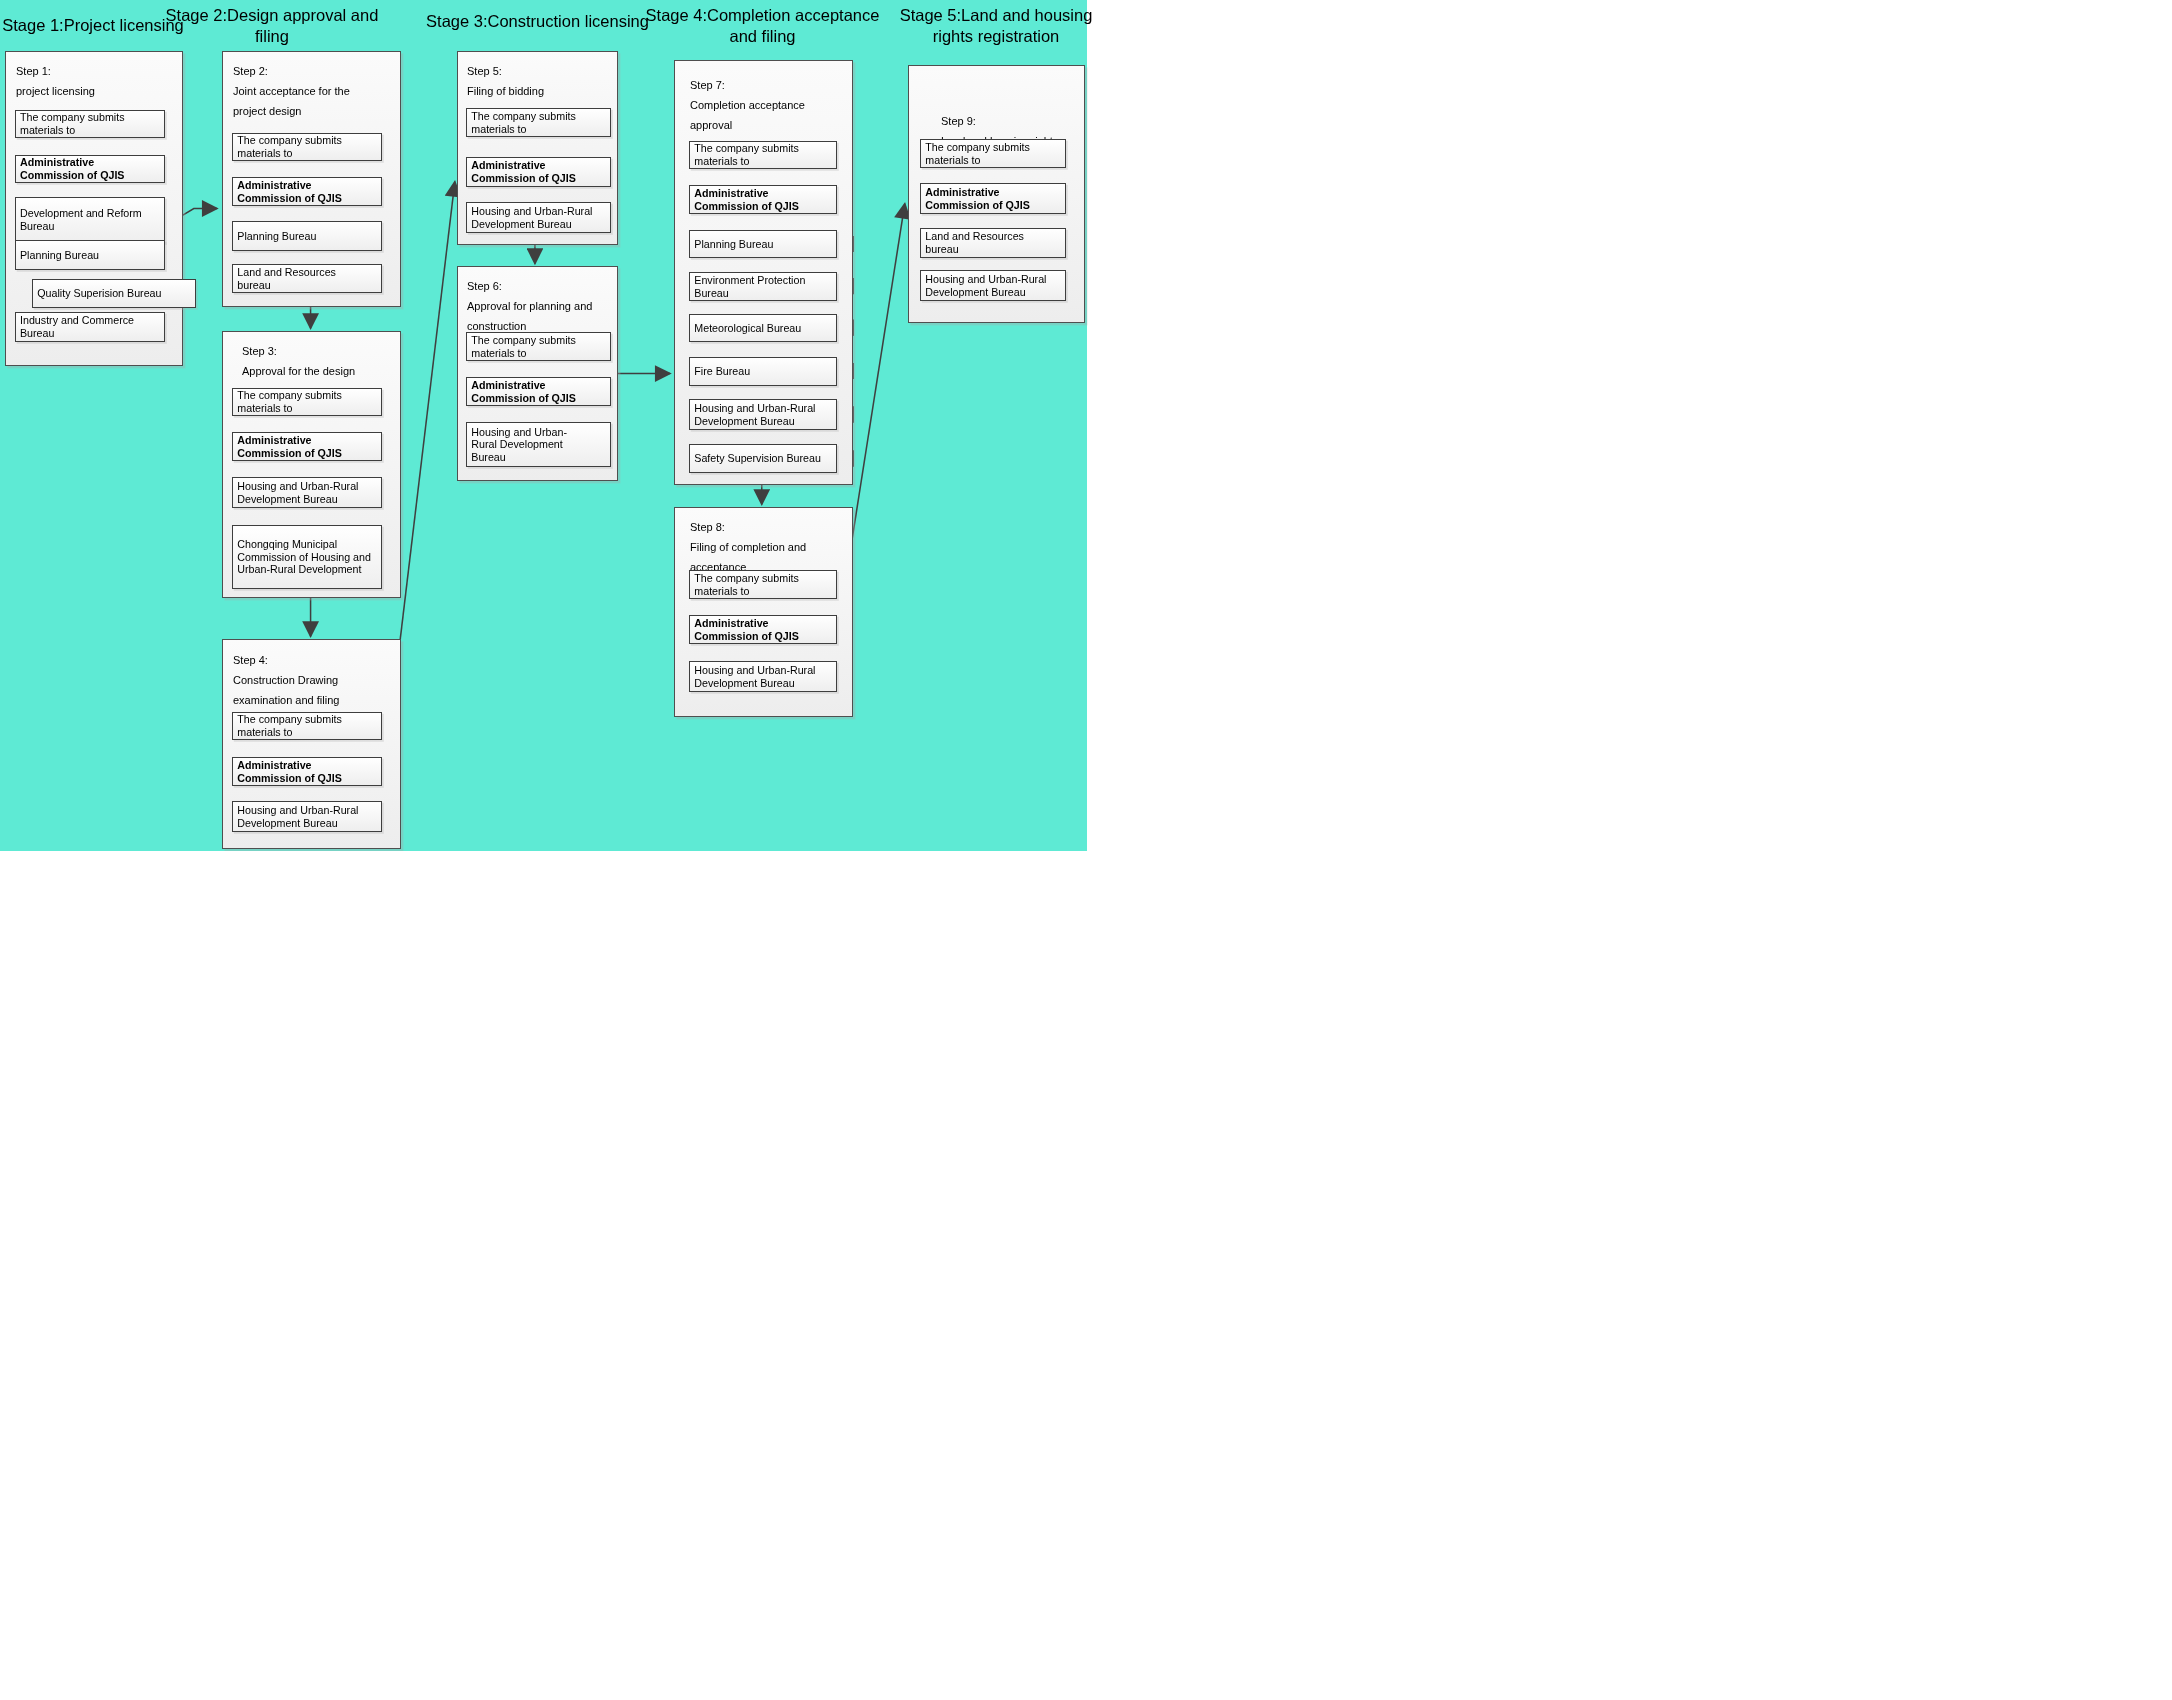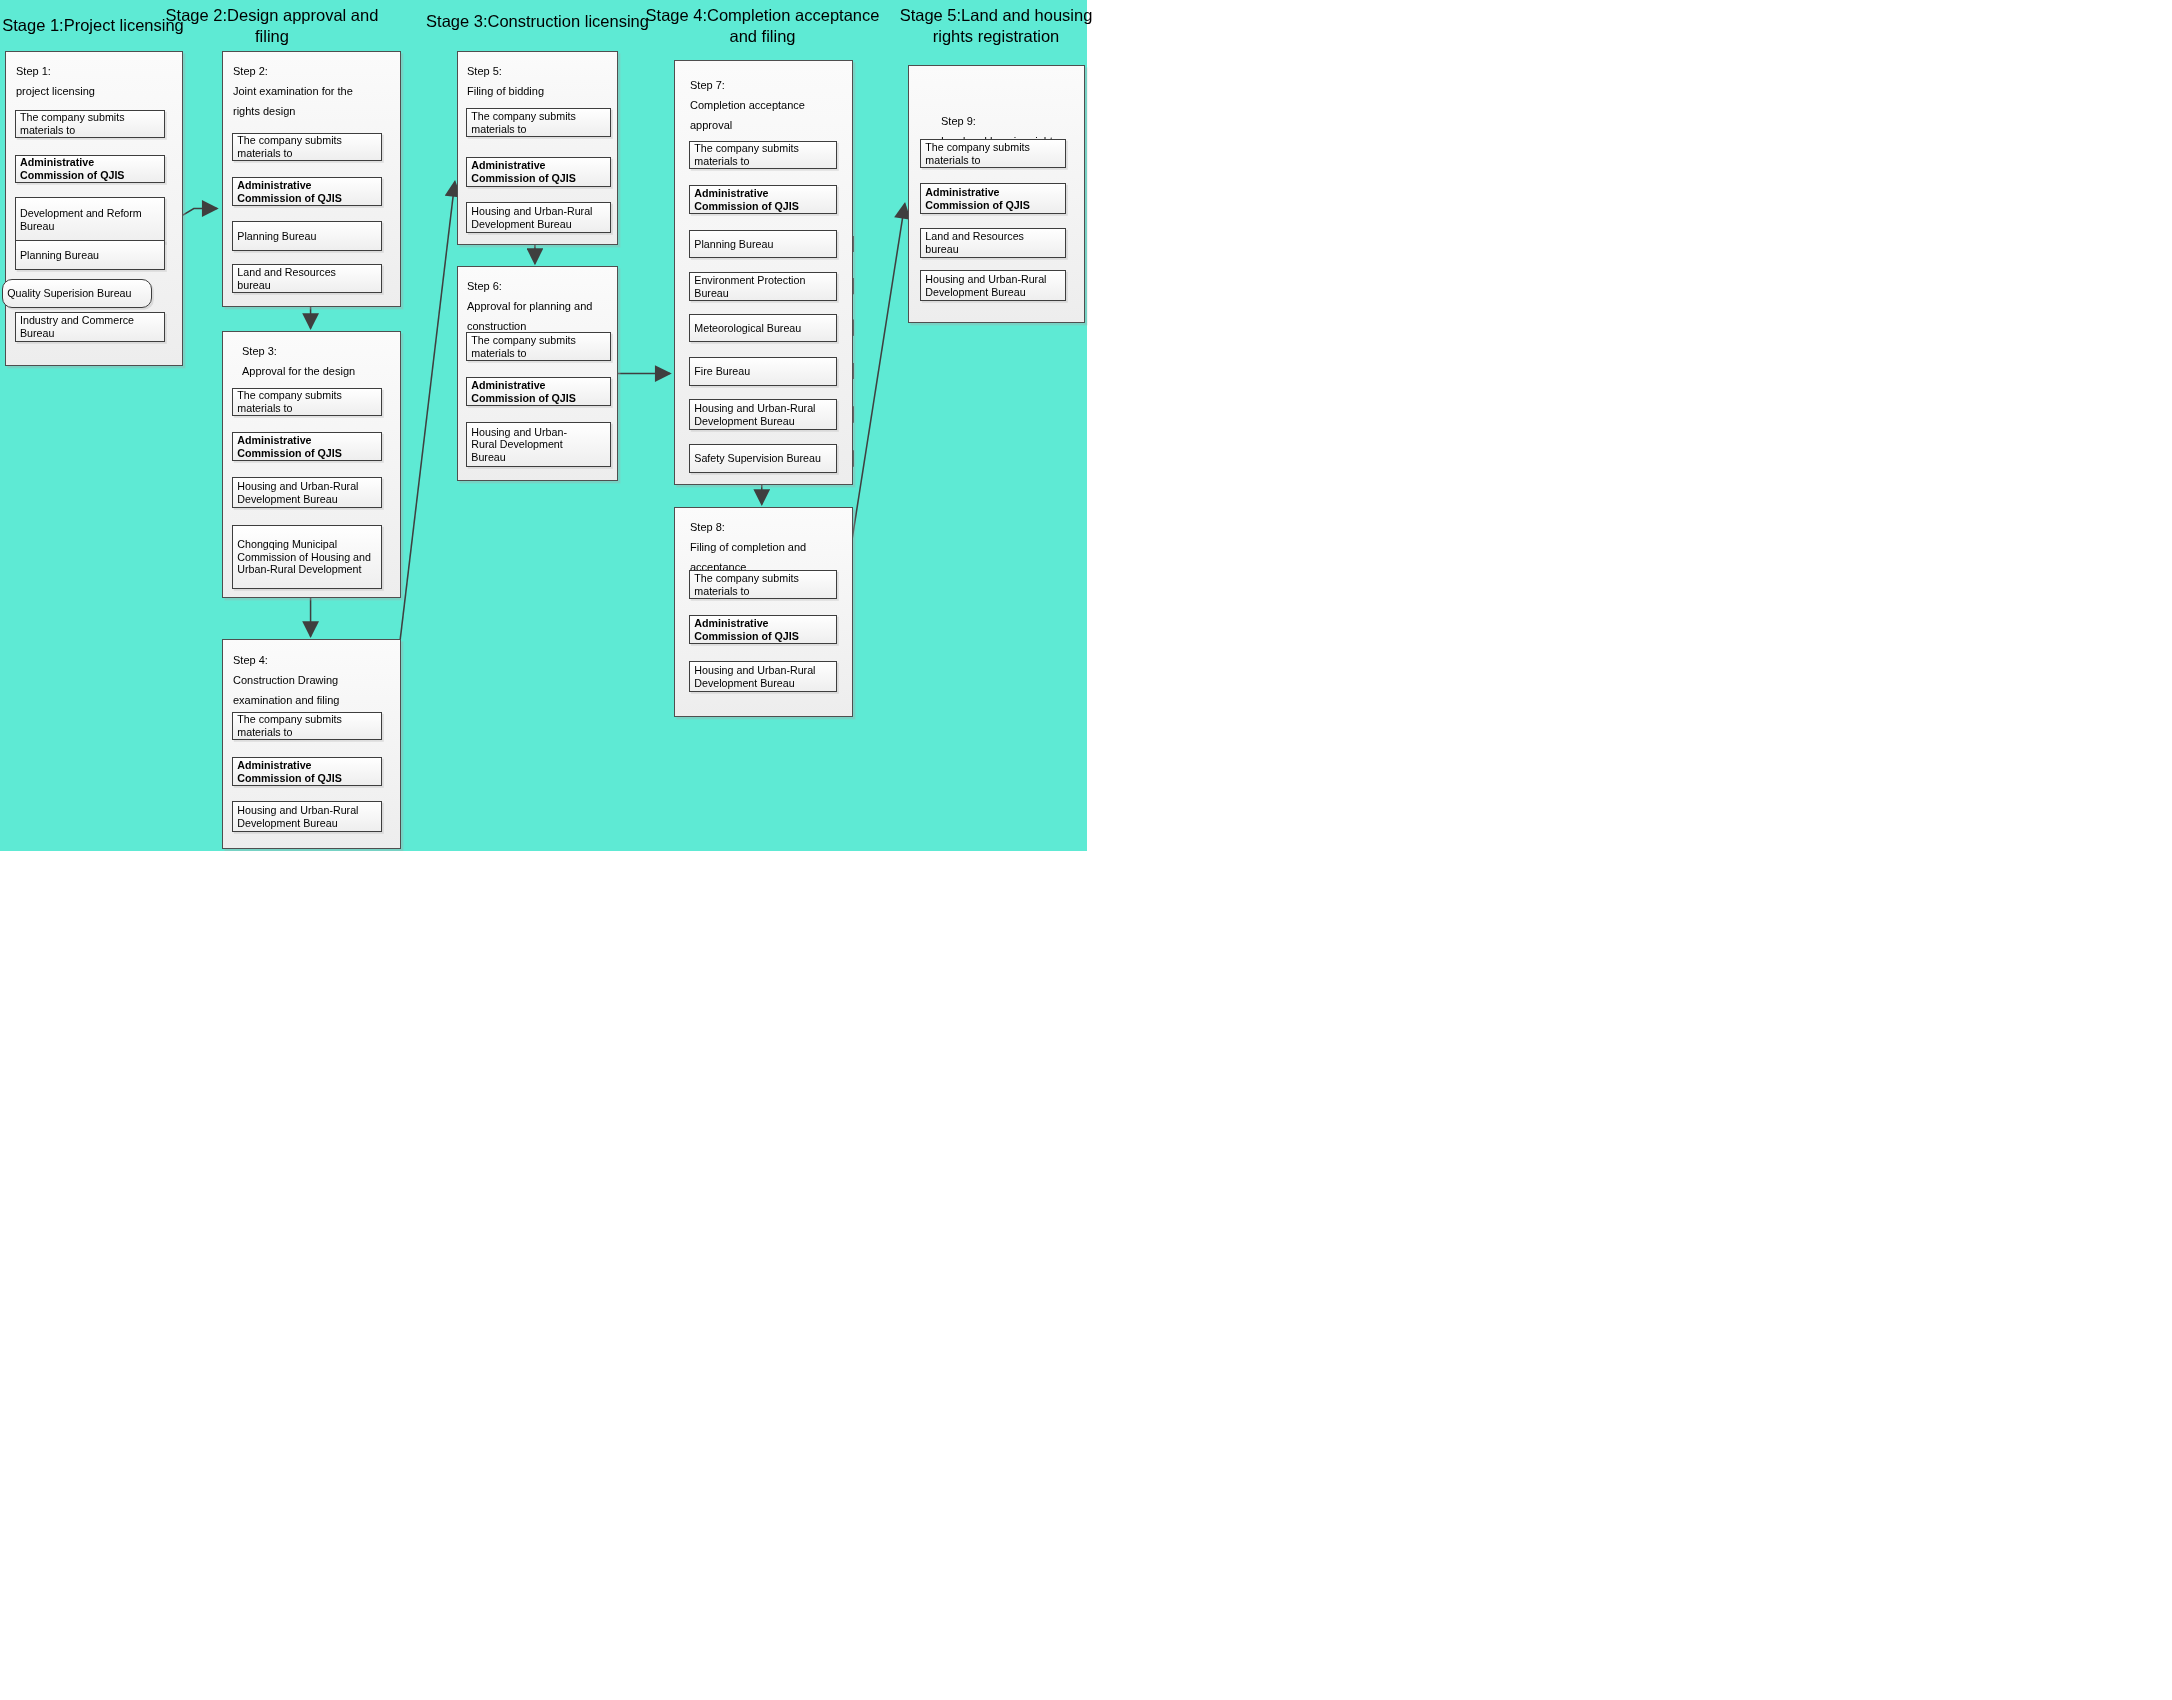--- a/index.html
+++ b/index.html
@@ -99,26 +99,26 @@
   <div class="stage-heading" style="left:643px;top:4.9px;width:239px;">Stage 4:Completion acceptance and filing</div>
   <div class="stage-heading" style="left:886px;top:4.9px;width:220px;">Stage 5:Land and housing rights registration</div>
 
   <div class="panel" style="left:4.9px;top:51px;width:176px;height:313px;"></div>
   <div class="step-title" style="left:16px;top:61px;width:153px;">Step 1:
 project licensing</div>
   <div class="node" style="left:14.7px;top:110px;width:150px;height:28px;">The company submits materials to</div>
   <div class="node bold" style="left:14.7px;top:155px;width:150px;height:28px;">Administrative Commission of QJIS</div>
   <div class="node" style="left:14.7px;top:197px;width:150px;height:46px;">Development and Reform Bureau</div>
   <div class="node" style="left:14.7px;top:240px;width:150px;height:30px;">Planning Bureau</div>
-  <div class="node" style="left:2px;top:279px;width:150px;height:29px;border-radius:10px;">Quality Superision Bureau</div>
+  <div class="node" style="left:32px;top:279px;width:164px;height:29px;">Quality Superision Bureau</div>
   <div class="node" style="left:14.7px;top:312px;width:150px;height:30px;">Industry and Commerce Bureau</div>
 
   <div class="panel" style="left:222px;top:51px;width:177px;height:254px;"></div>
   <div class="step-title" style="left:233px;top:61px;width:147px;">Step 2:
-Joint examination for the rights design</div>
+Joint acceptance for the project design</div>
   <div class="node" style="left:232px;top:133px;width:150px;height:28px;">The company submits materials to</div>
   <div class="node bold" style="left:232px;top:177px;width:150px;height:29px;">Administrative Commission of QJIS</div>
   <div class="node" style="left:232px;top:221px;width:150px;height:30px;">Planning Bureau</div>
   <div class="node pr-lg" style="left:232px;top:264px;width:150px;height:29px;">Land and Resources bureau</div>
 
   <div class="panel" style="left:222px;top:331px;width:177px;height:265px;"></div>
   <div class="step-title" style="left:242px;top:341px;width:147px;">Step  3:
 Approval for the design</div>
   <div class="node" style="left:232px;top:388px;width:150px;height:28px;">The company submits materials to</div>
   <div class="node bold" style="left:232px;top:432px;width:150px;height:29px;">Administrative Commission of QJIS</div>

